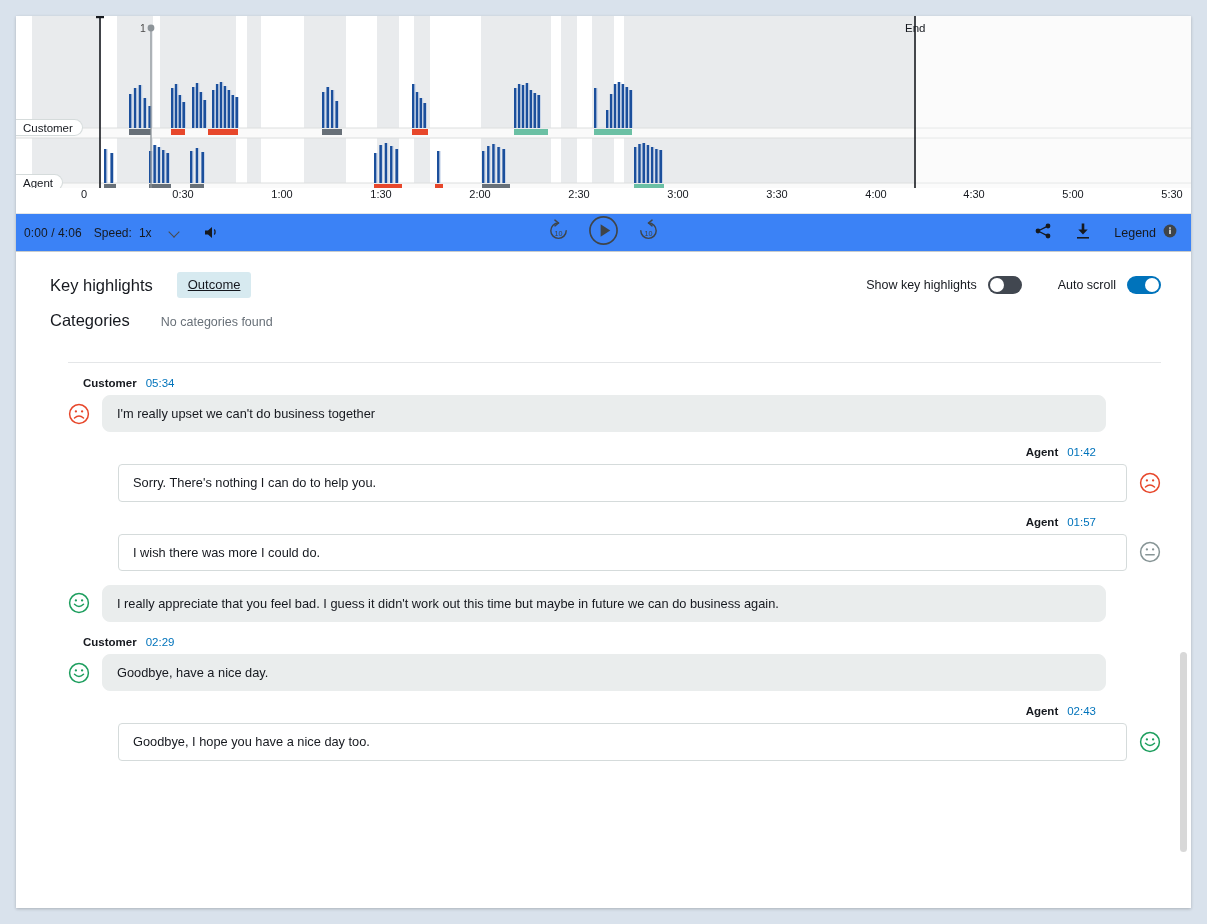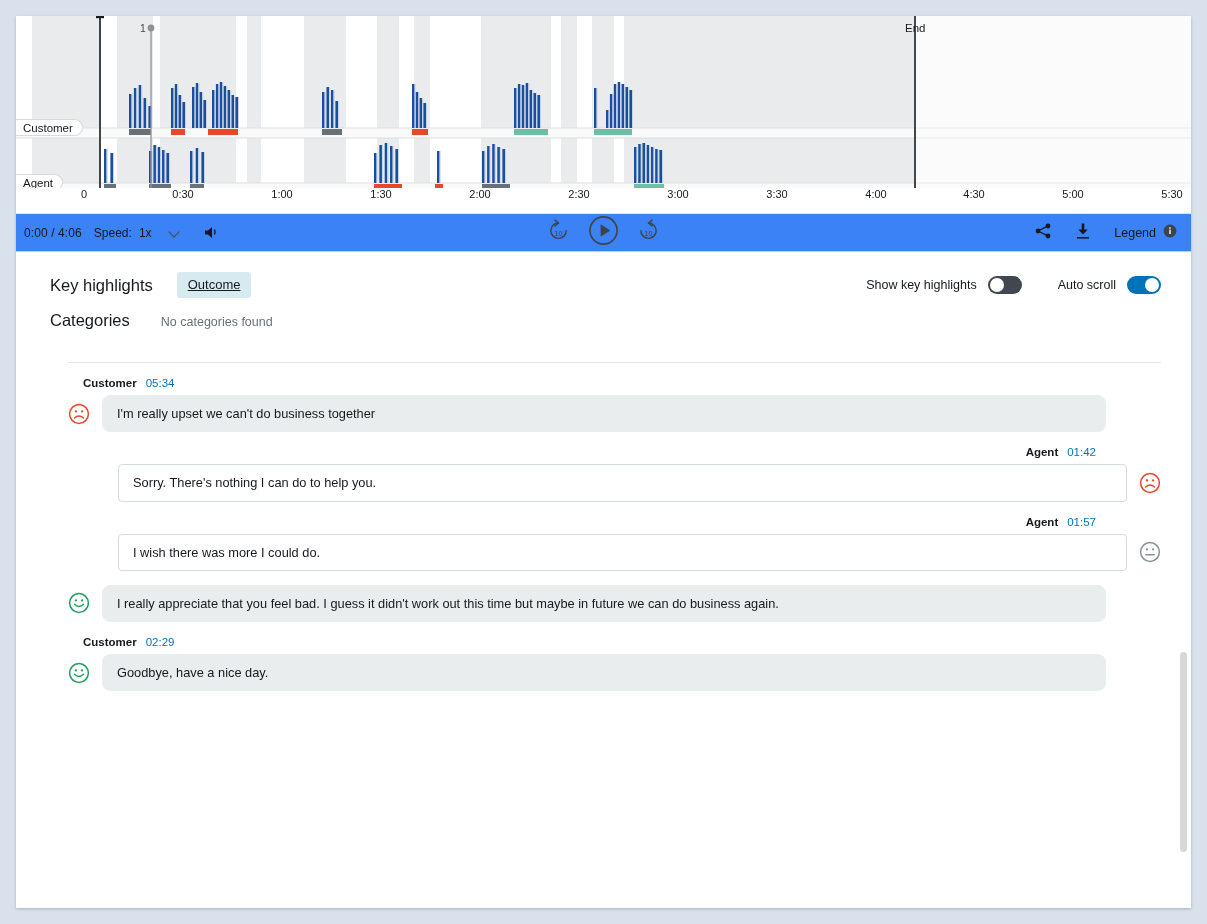--- a/index.html
+++ b/index.html
@@ -603,20 +603,32 @@
             <div class="bubble-row">
               <span class="face"><svg width="22" height="22" viewBox="0 0 22 22">
                   <circle cx="11" cy="11" r="9.4" fill="none" stroke="#1d9e5e" stroke-width="1.5"></circle>
                   <circle cx="7.9" cy="8.4" r="1.15" fill="#1d9e5e"></circle>
                   <circle cx="14.1" cy="8.4" r="1.15" fill="#1d9e5e"></circle>
                   <path d="M6.5 12.3 Q11 16.6 15.5 12.3" fill="none" stroke="#1d9e5e" stroke-width="1.5" stroke-linecap="round"></path>
                 </svg></span>
               <div class="bubble">Goodbye, have a nice day.</div>
             </div>
           </div>
+          <div class="msg agent">
+            <div class="meta"><span class="who">Agent</span><span class="ts">02:43</span></div>
+            <div class="bubble-row">
+              <div class="bubble">Goodbye, I hope you have a nice day too.</div>
+              <span class="face"><svg width="22" height="22" viewBox="0 0 22 22">
+                  <circle cx="11" cy="11" r="9.4" fill="none" stroke="#1d9e5e" stroke-width="1.5"></circle>
+                  <circle cx="7.9" cy="8.4" r="1.15" fill="#1d9e5e"></circle>
+                  <circle cx="14.1" cy="8.4" r="1.15" fill="#1d9e5e"></circle>
+                  <path d="M6.5 12.3 Q11 16.6 15.5 12.3" fill="none" stroke="#1d9e5e" stroke-width="1.5" stroke-linecap="round"></path>
+                </svg></span>
+            </div>
+          </div>
         </div>
     </div>
 
     <div class="scroll-track">
       <div class="scroll-thumb"></div>
     </div>
   </div>
 </div>
 
 </body></html>

